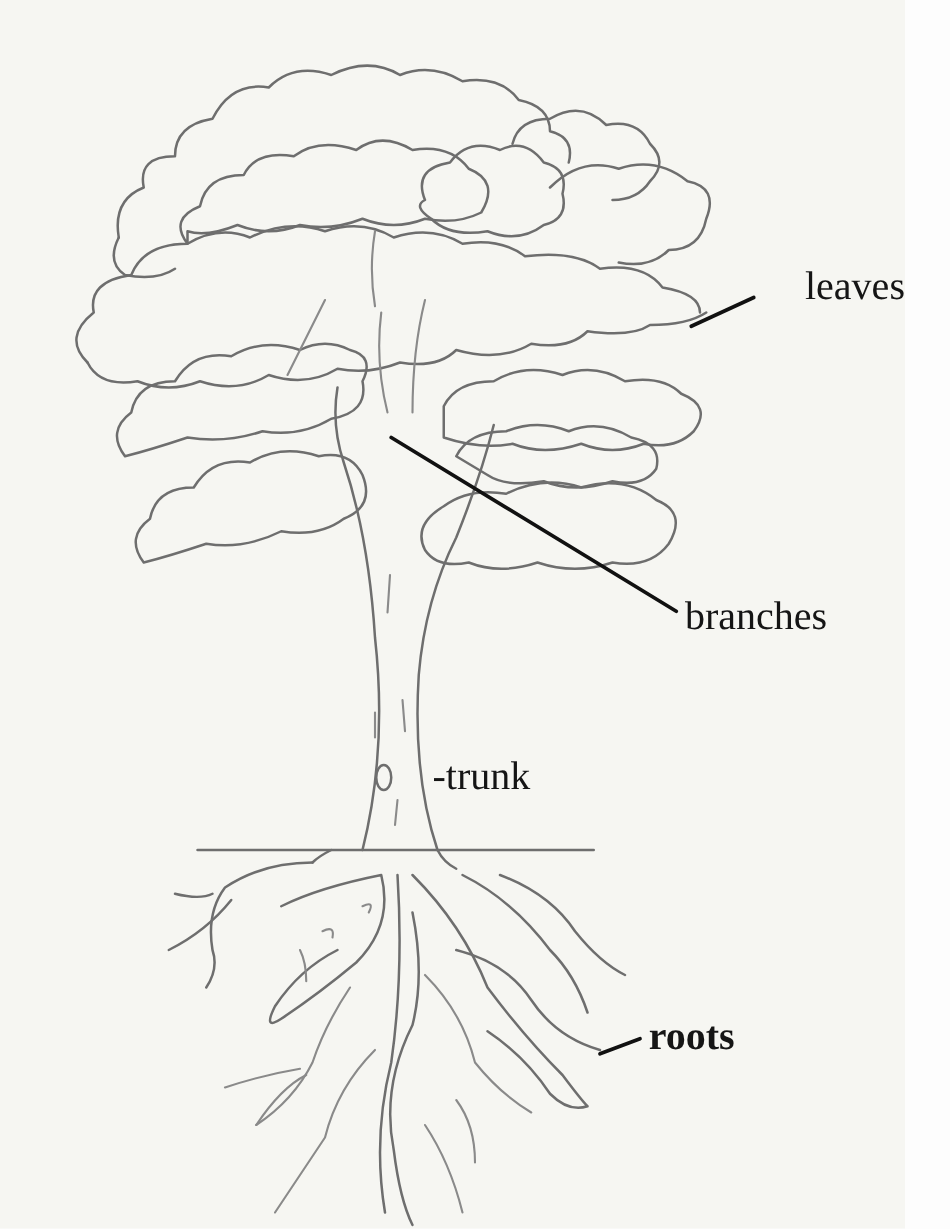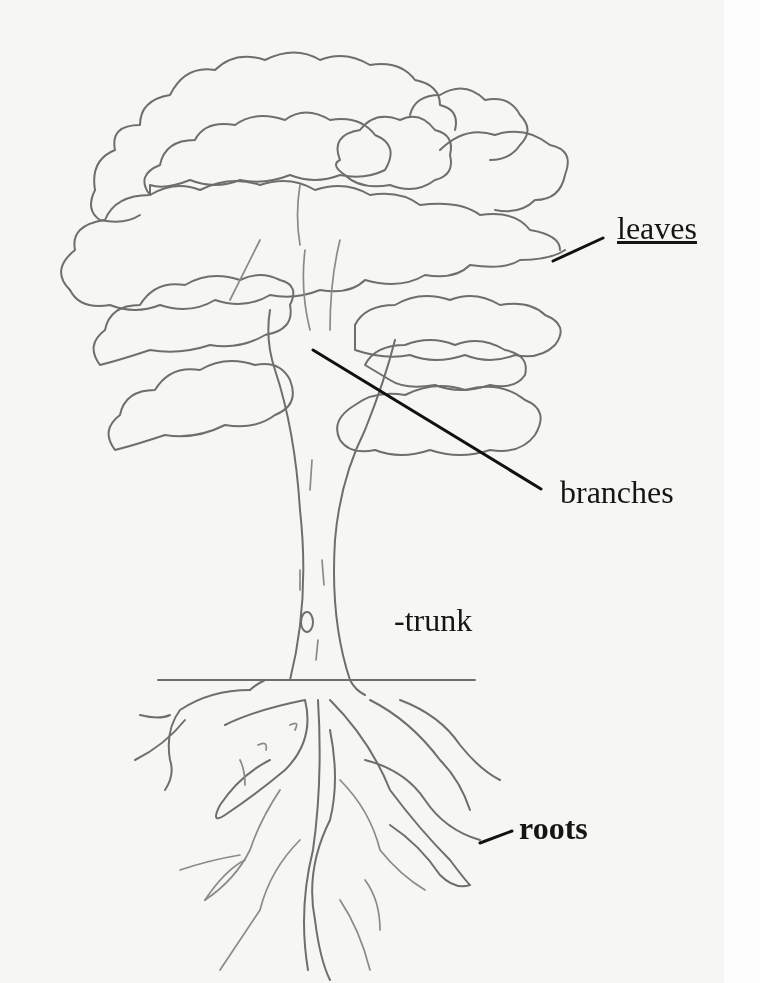--- a/index.html
+++ b/index.html
@@ -89,16 +89,16 @@
     <path class="sketch-light" d="M300,840 q-30,30 -40,70 q-20,30 -40,60"></path>
     <path class="sketch-light" d="M340,900 q20,30 30,70 M365,880 q15,20 15,50"></path>
     <path class="sketch-light" d="M258,745 q10,-5 8,5 M290,725 q10,-5 5,5 M240,760 q5,10 5,25"></path>
   </g>
 
   <line class="leader" x1="553" y1="261" x2="603" y2="238"></line>
   <line class="leader" x1="313" y1="350" x2="541" y2="489"></line>
   <line class="leader" x1="480" y1="843" x2="512" y2="831"></line>
 </svg>
 
-<div class="label" style="left:617px; top:212px;text-decoration:underline;">leaves</div>
-<div class="label" style="left:560px; top:476px;">branches</div>
-<div class="label" style="left:346px; top:604px;margin-left:48px;">-trunk</div>
+<div class="label" style="left:644px; top:212px;">leaves</div>
+<div class="label" style="left:548px; top:476px;">branches</div>
+<div class="label" style="left:346px; top:604px;">-trunk</div>
 <div class="label" style="left:519px; top:812px;font-weight:bold;">roots</div>
 
 </body></html>

